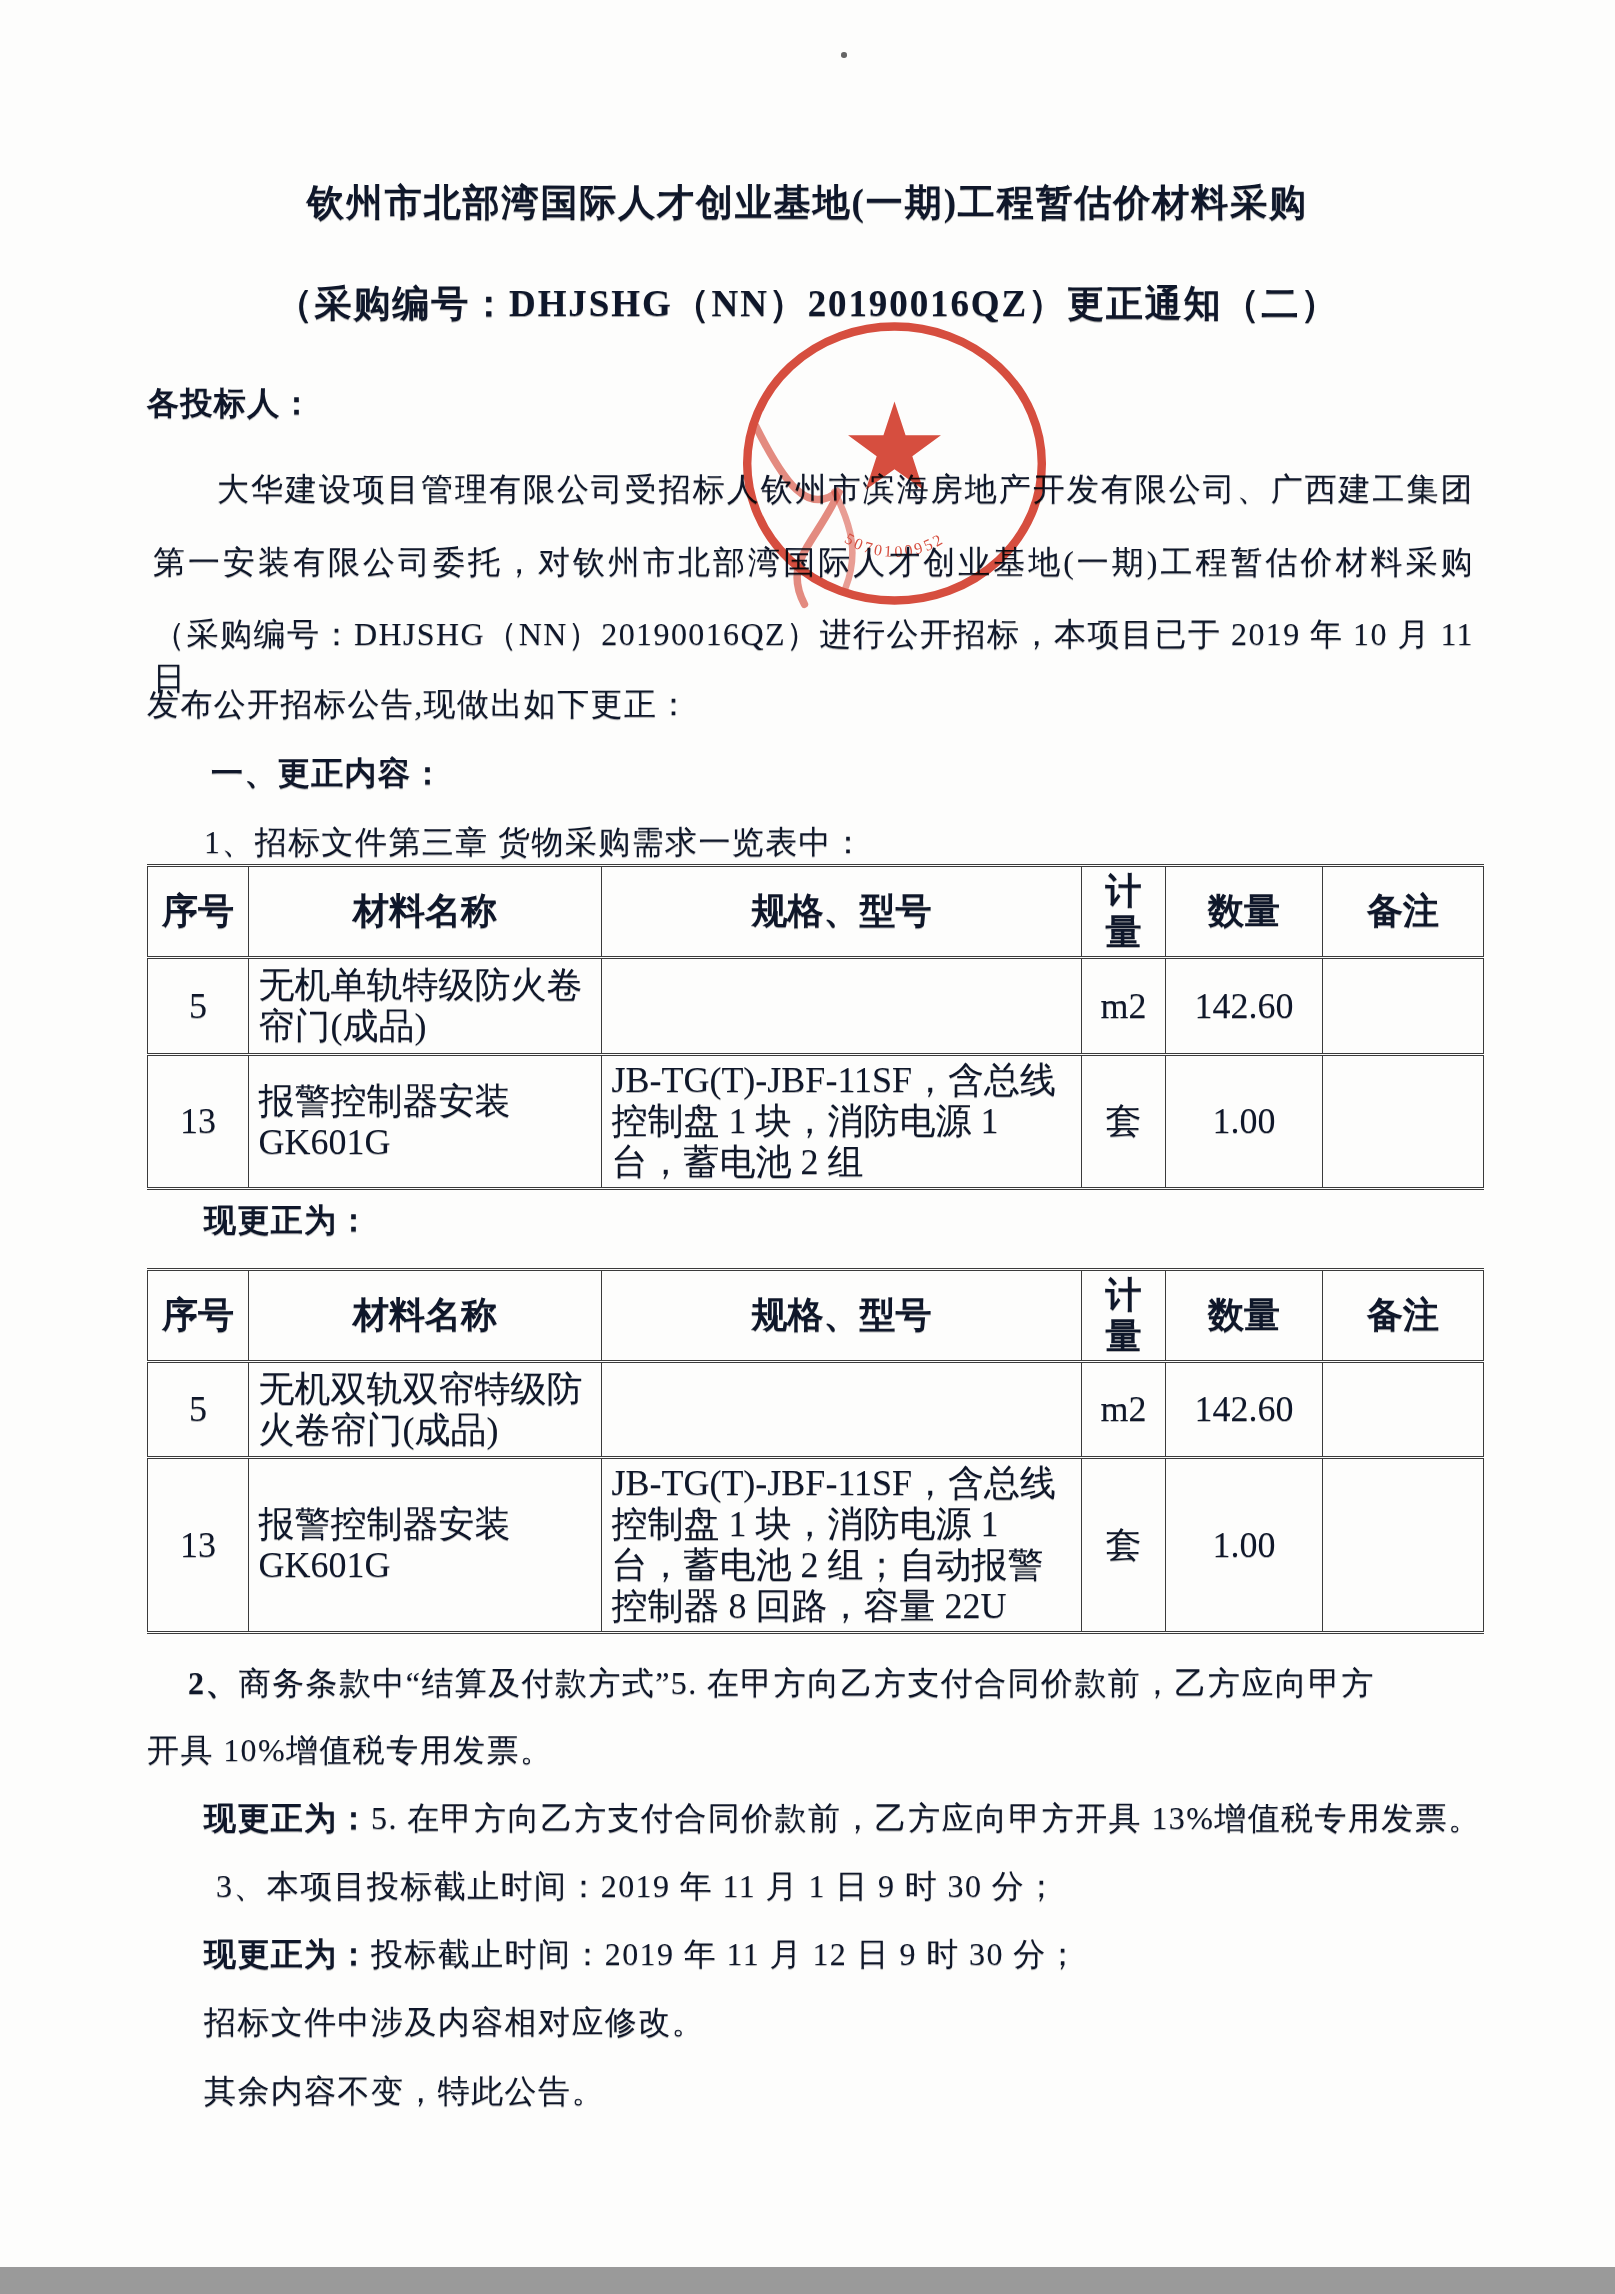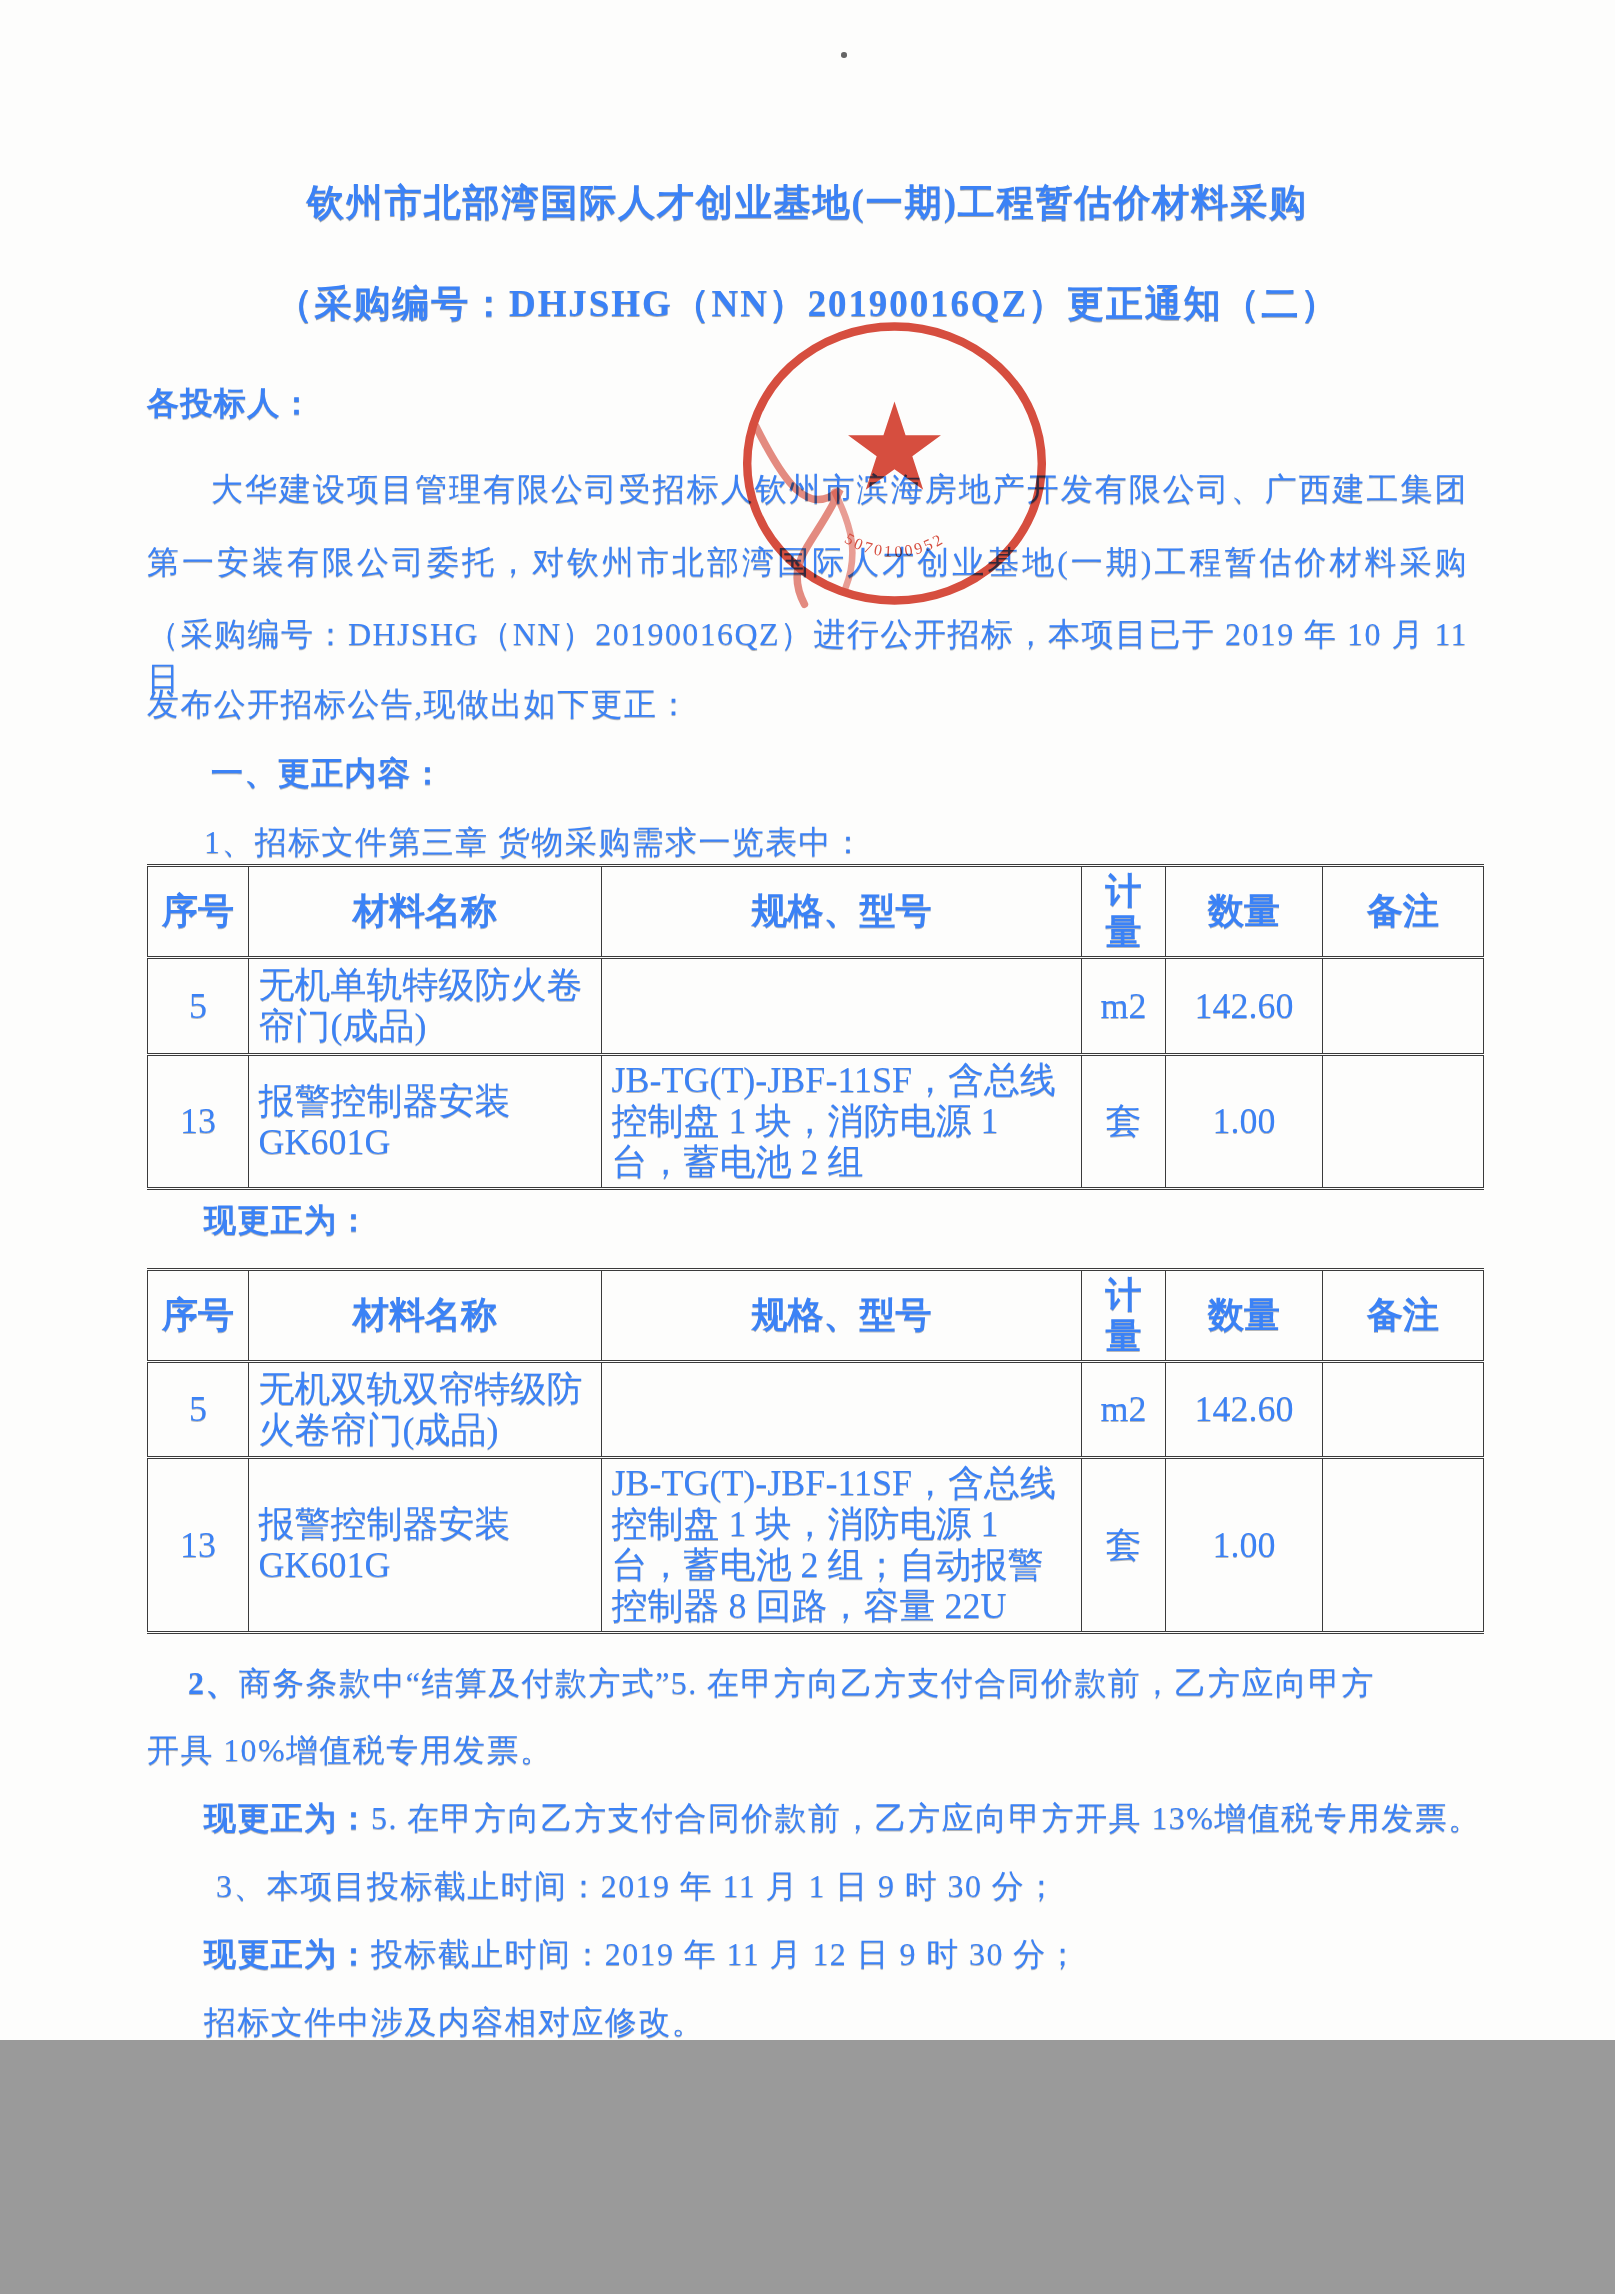--- a/index.html
+++ b/index.html
@@ -1,25 +1,25 @@
 <!DOCTYPE html>
 <html style="font-size:15px"><head>
 <meta charset="utf-8">
 <style>
   html,body{margin:0;padding:0;background:#9a9a9a;}
   .page{
-    position:relative;width:1615px;height:2040px;background:#fdfdfc;
-    font-family:"Liberation Serif","DejaVu Serif",serif;color:#3b82f6;
+    position:relative;width:1615px;height:2267px;background:#fdfdfc;
+    font-family:"Liberation Serif","DejaVu Serif",serif;color:#0f172a;
     overflow:hidden;
   }
   .abs{position:absolute;}
   .txt{font-size:32px;letter-spacing:1.4px;white-space:nowrap;text-shadow:0 0.5px 0.7px rgba(30,30,30,.35);}
   .b{font-weight:bold;}
   .title{width:1615px;text-align:center;font-size:37px;font-weight:bold;letter-spacing:1.9px;white-space:nowrap;text-shadow:0 0.6px 0.7px rgba(20,20,20,.4);}
-  .jline{width:1321px;font-size:32px;letter-spacing:1.4px;text-align:justify;text-align-last:justify;text-shadow:0 0.5px 0.7px rgba(30,30,30,.35);}
+  .jline{width:1321px;font-size:32px;letter-spacing:1.4px;text-align:justify;text-align-last:justify;text-shadow:0 0.5px 0.7px rgba(30,30,30,.35);margin-left:6px;}
   .indent{padding-left:64px;box-sizing:border-box;}
   table.doc{border-collapse:collapse;table-layout:fixed;font-size:36px;text-shadow:0 0.5px 0.6px rgba(30,30,30,.3);}
   table.doc td{border-left:1.9px solid #3b3b3b;border-right:1.9px solid #3b3b3b;vertical-align:middle;padding:3.7px 9.4px;box-sizing:border-box;line-height:41px;}
   table.doc tr.hdr td{border-top:3.7px double #3b3b3b;border-bottom:3.7px double #3b3b3b;font-weight:bold;text-align:center;height:86px;}
   table.doc tr.row td{border-bottom:3.7px double #3b3b3b;}
   td.c{text-align:center;}
   .dot{width:5.6px;height:5.6px;border-radius:50%;background:#4a4a4a;opacity:.85;}
   .stamp{mix-blend-mode:multiply;opacity:.9;z-index:5;}
 </style>
 </head>

